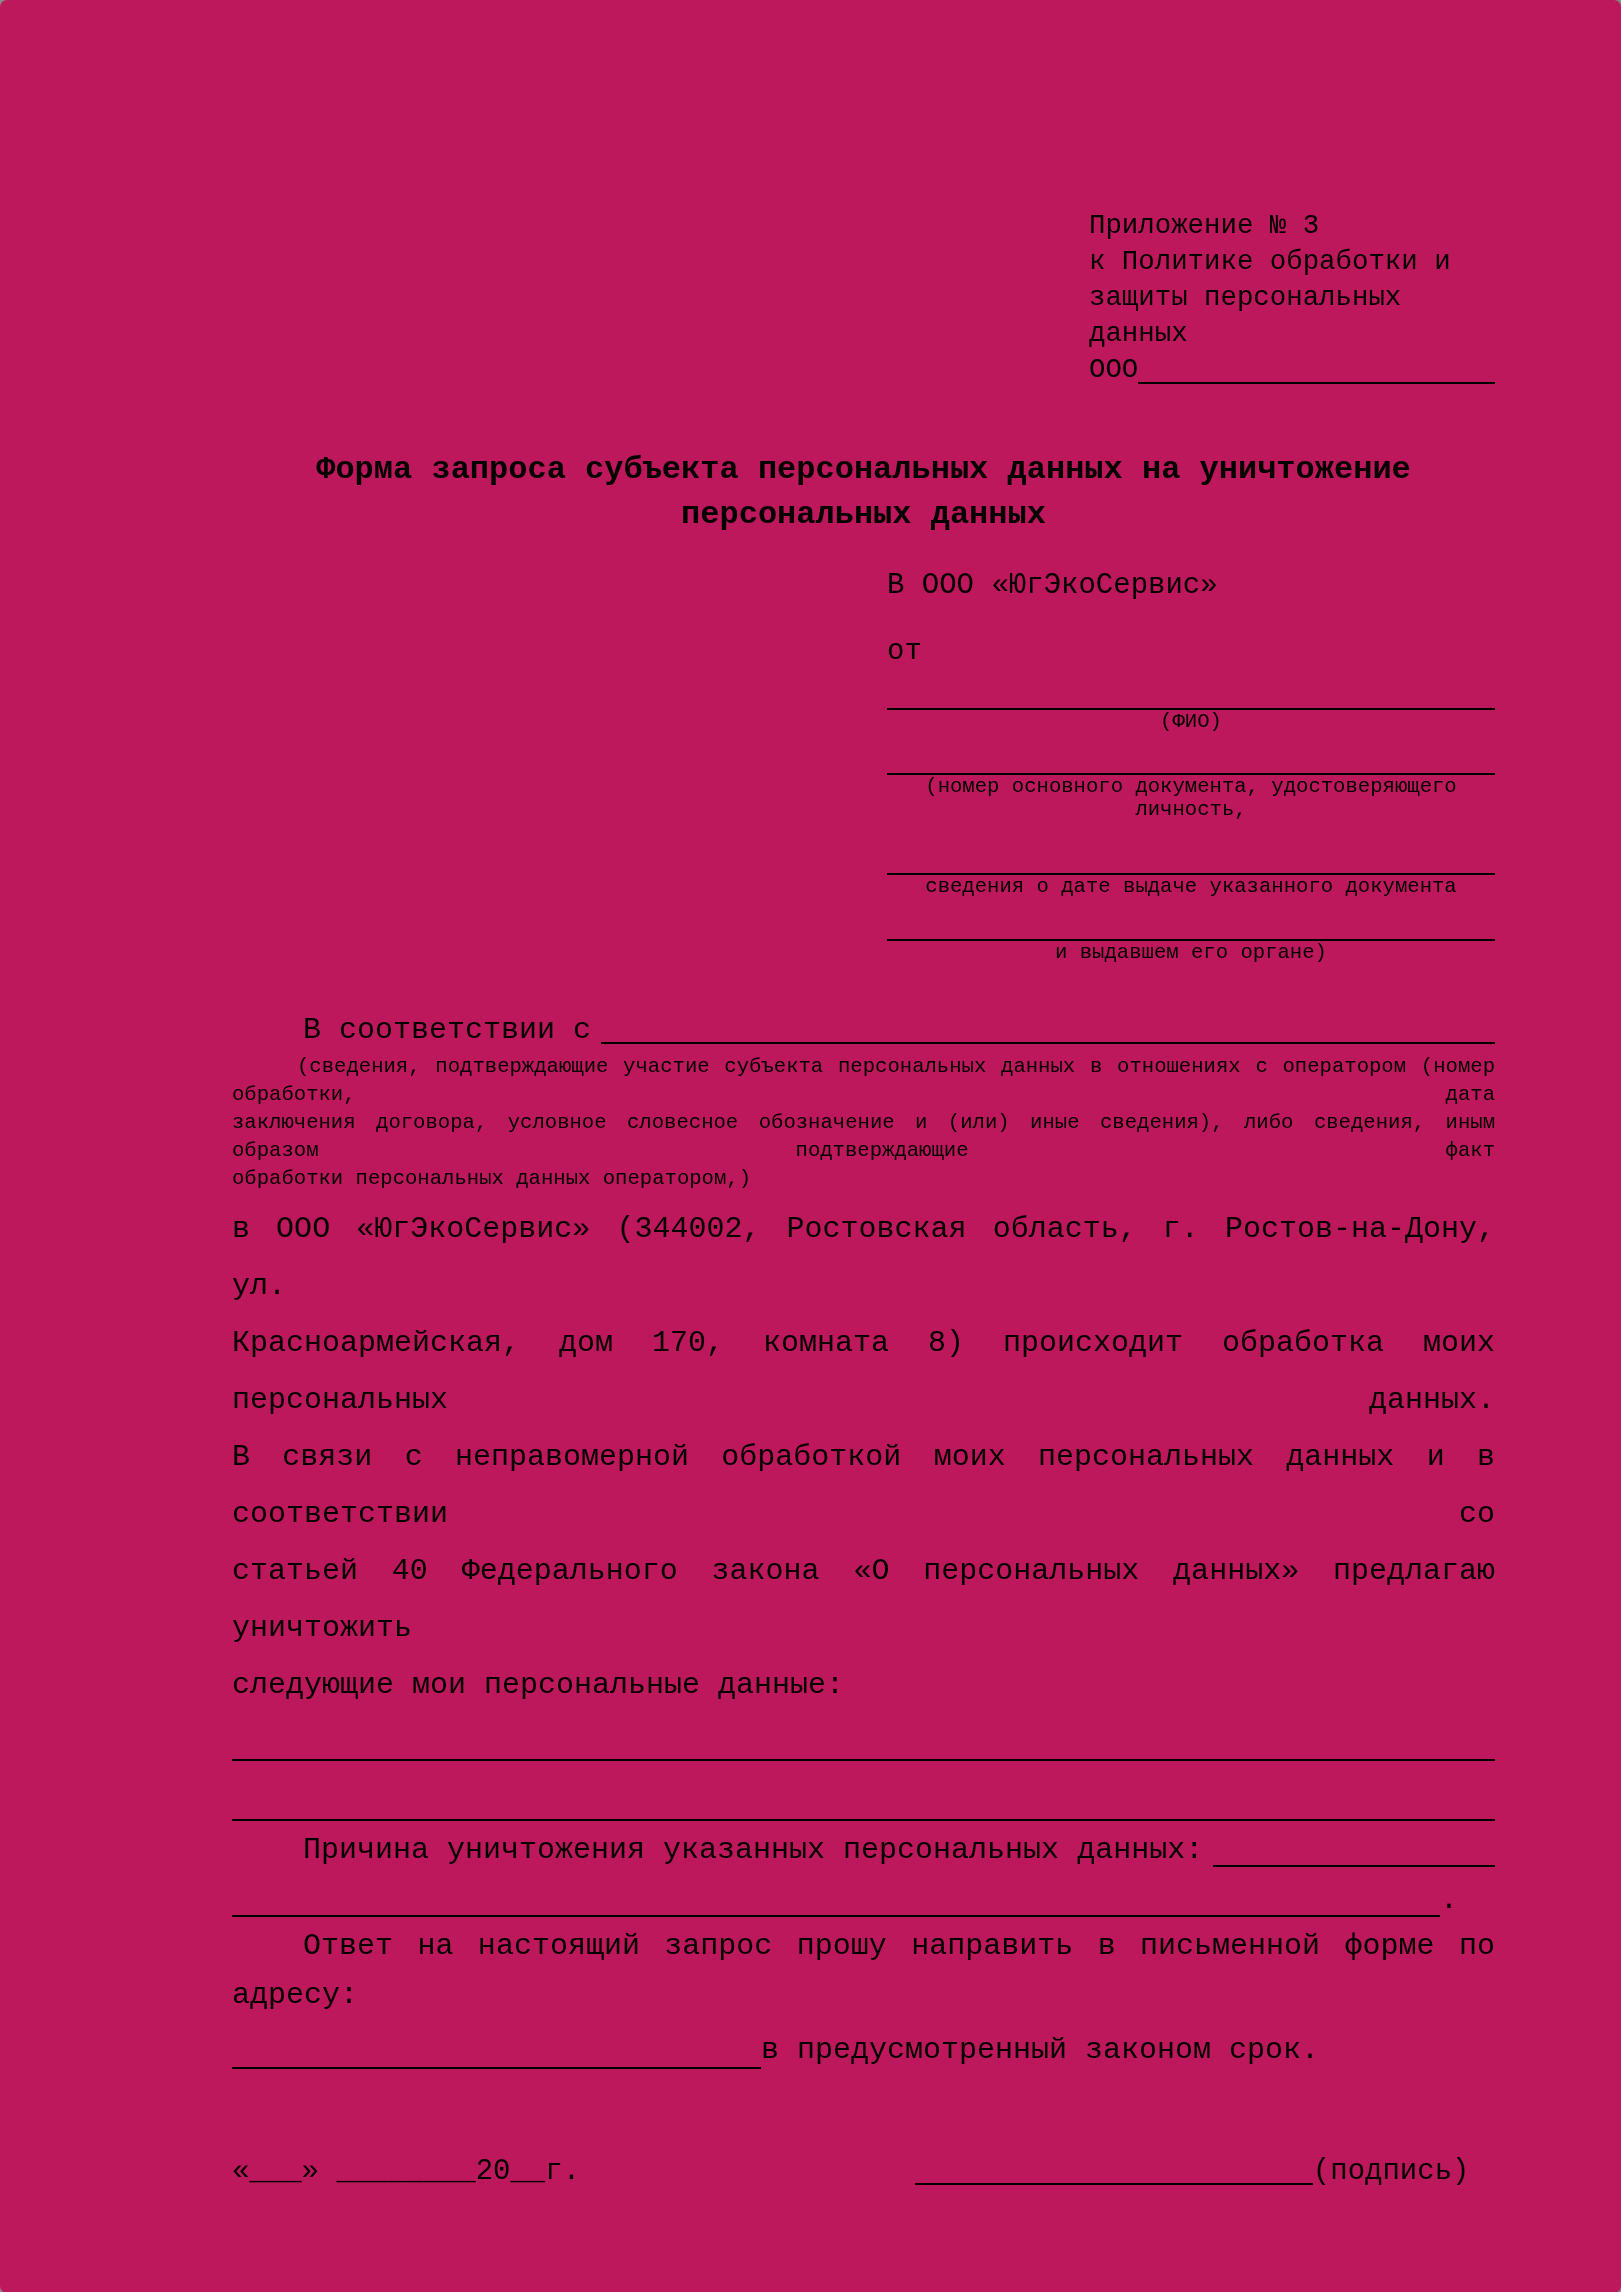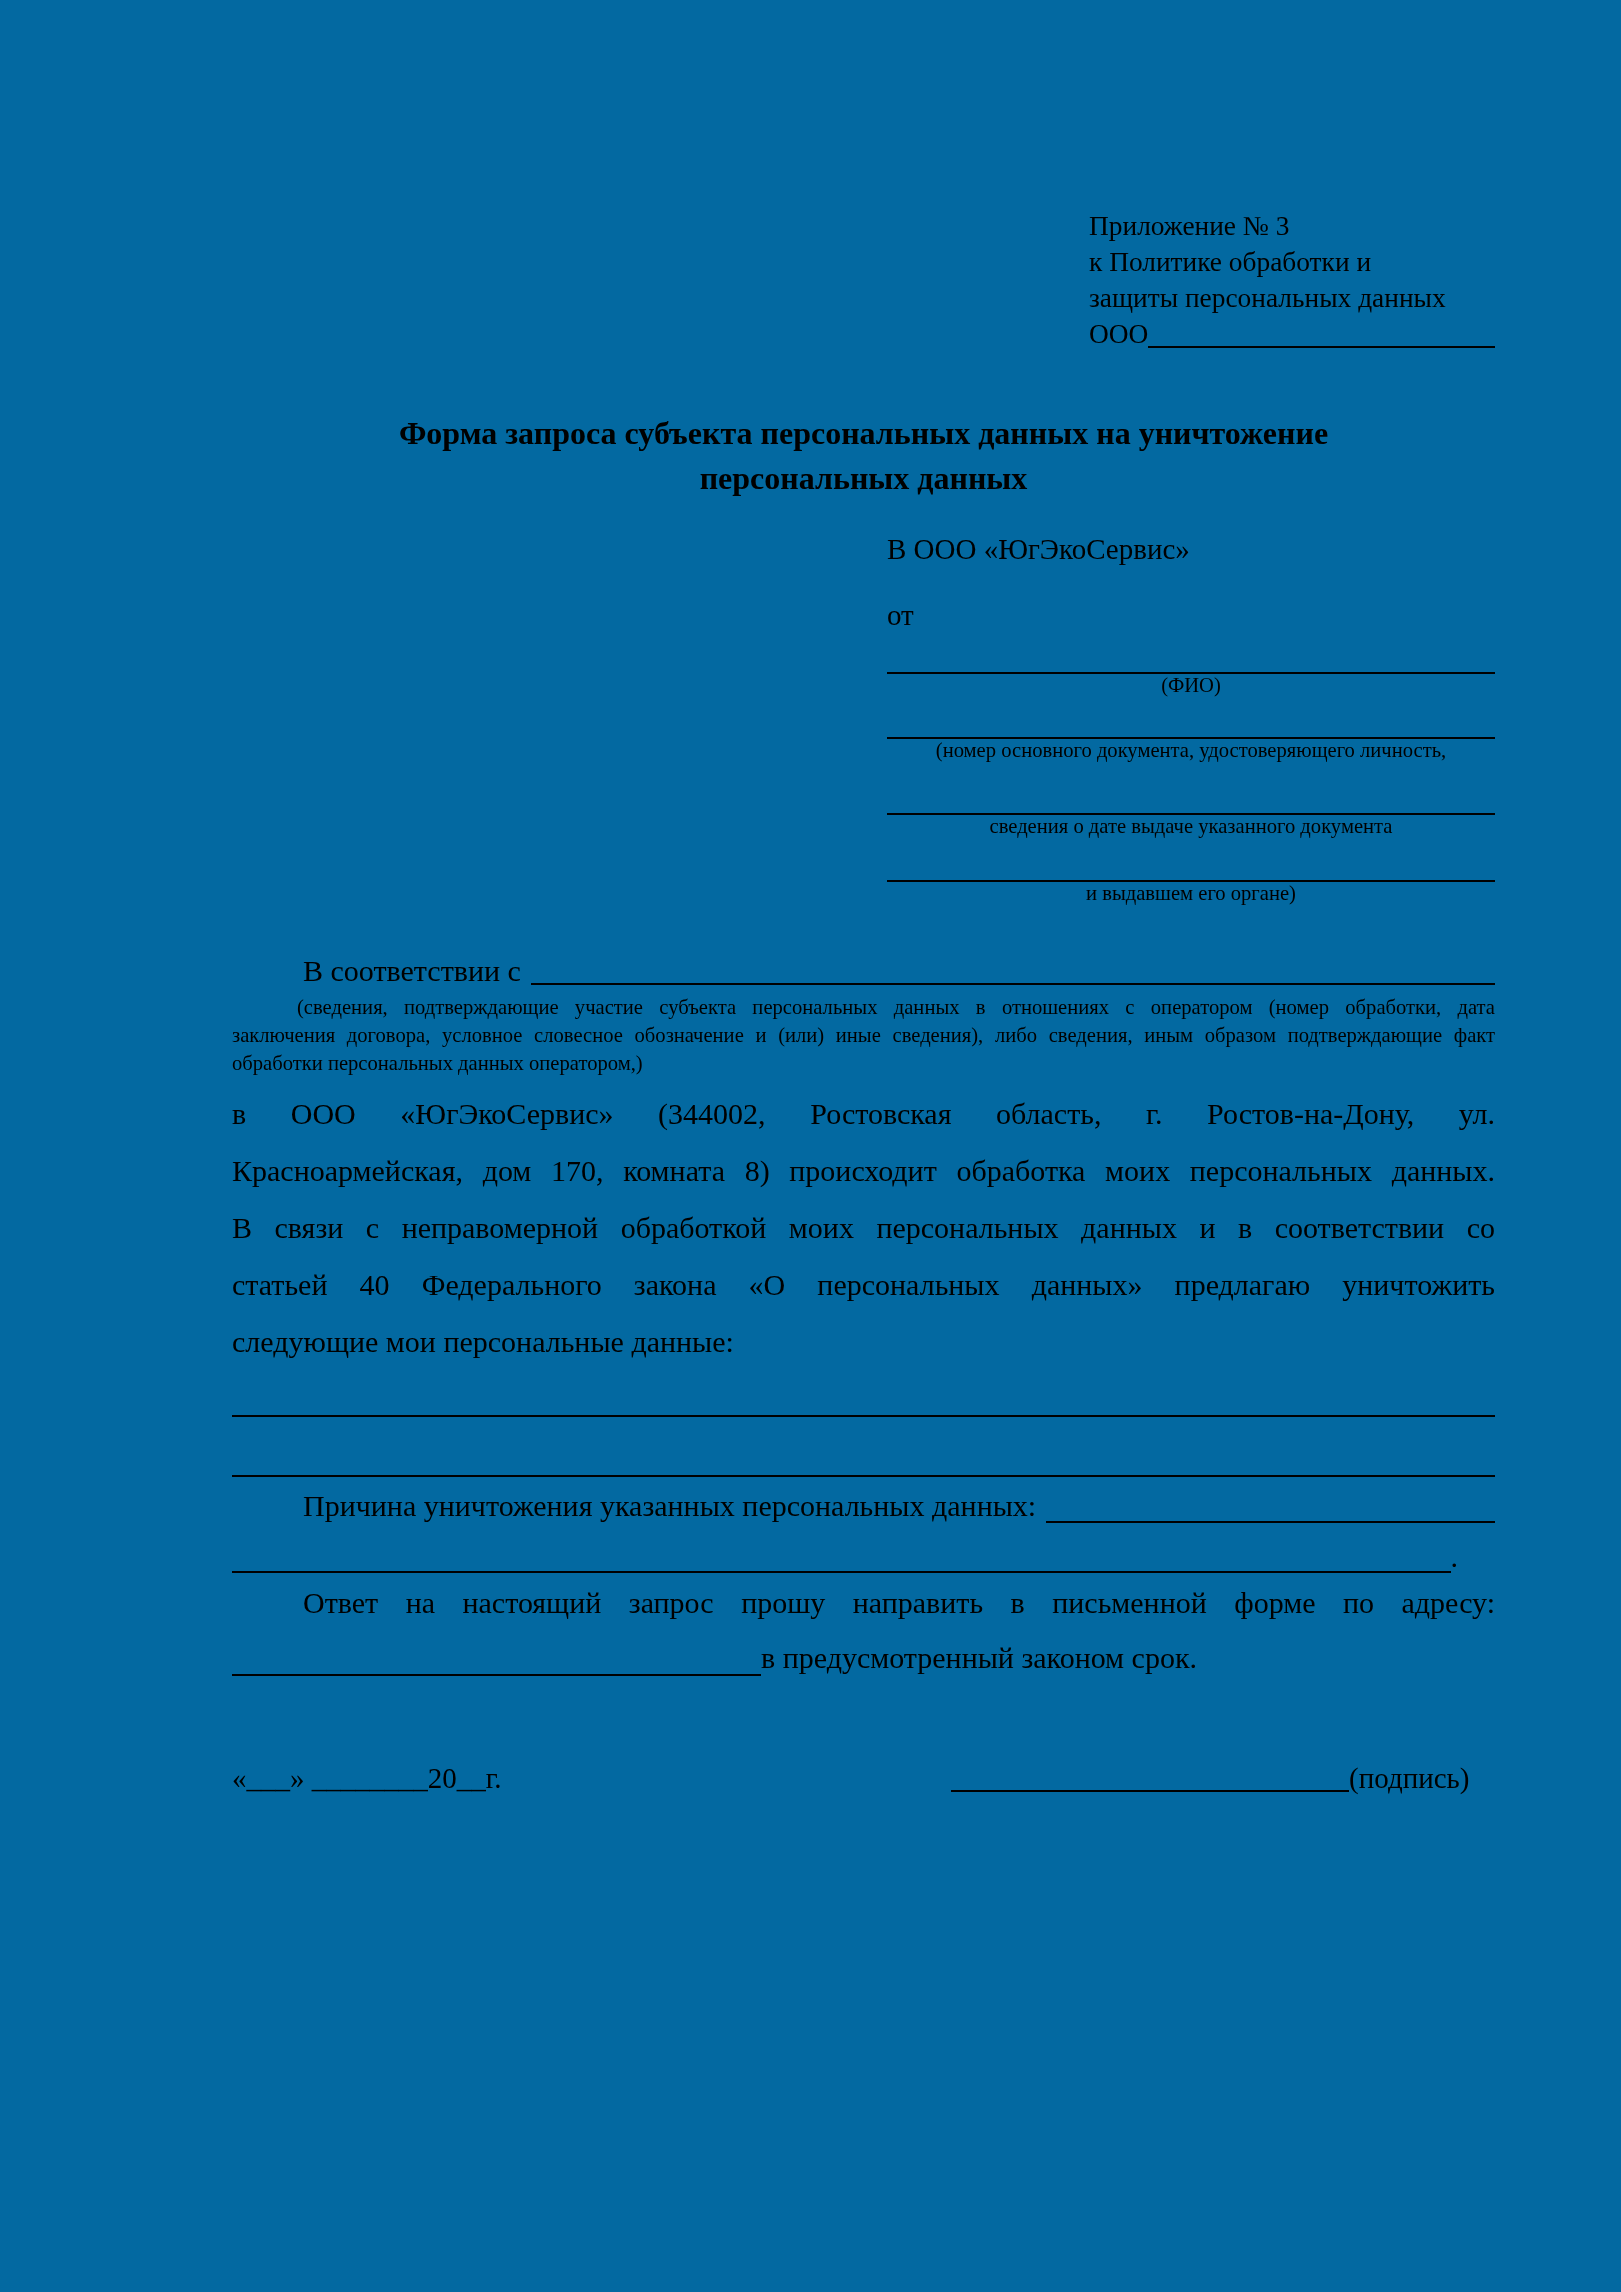--- a/index.html
+++ b/index.html
@@ -1,25 +1,26 @@
 <!DOCTYPE html>
 <html><head>
 <meta charset="utf-8">
 <style>
   html, body { margin: 0; padding: 0; background: #888; }
   .page {
     position: relative;
     width: 1621px;
     height: 2293px;
     margin: 0 auto;
-    background: #0369a1;
+    background: #be185d;
     color: #000000;
-    font-family: Liberation Serif, serif;
+    font-family: Liberation Mono, monospace;
     box-sizing: border-box;
     padding: 208px 126px 0 232px;
+    border-radius: 7px;
   }
   
   .annex {
     width: 406px;
     margin-left: auto;
     font-size: 27.4px;
     line-height: 36px;
   }
   .annex-org-row { display: flex; justify-content: center; }
   .u-fill {

